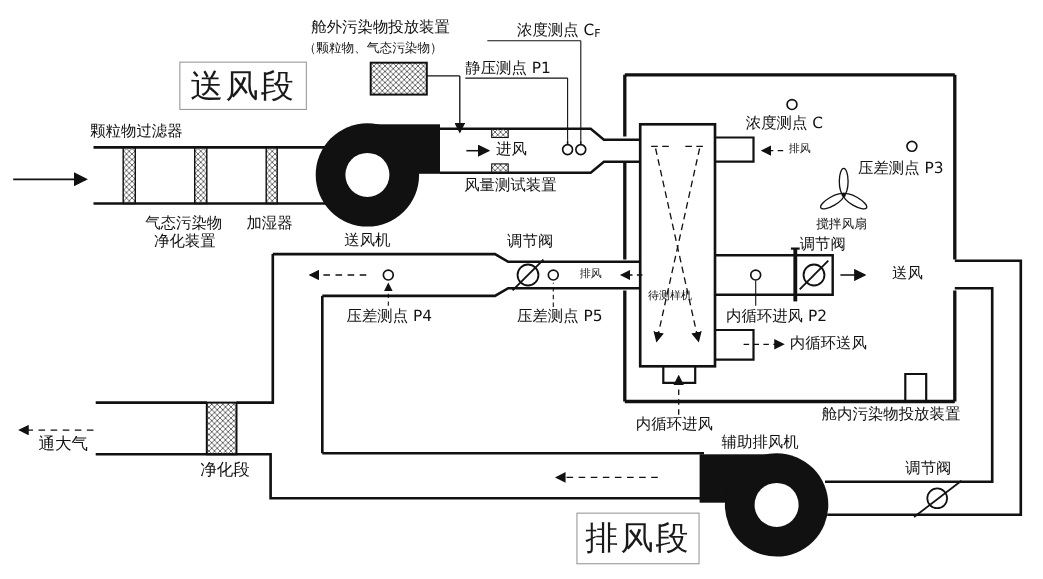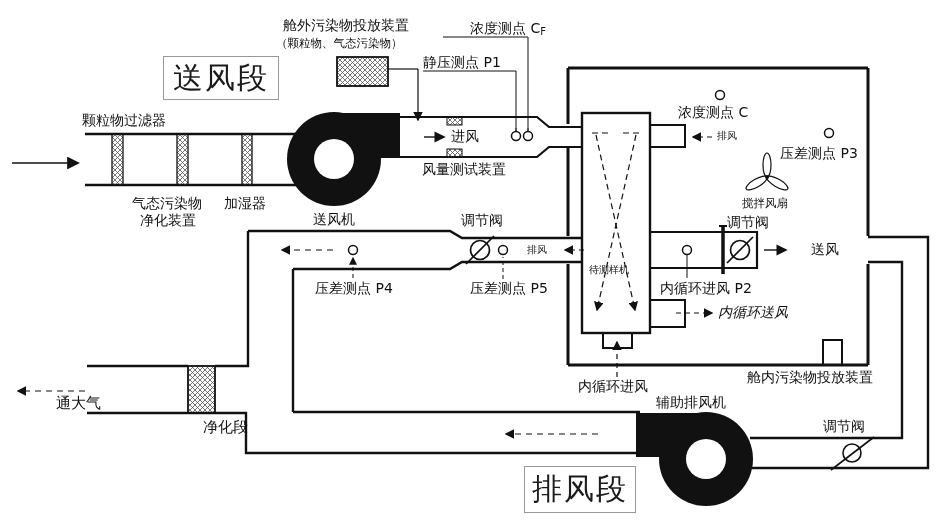--- a/index.html
+++ b/index.html
@@ -4,21 +4,21 @@
 <style>
   html,body{margin:0;padding:0;background:#fff;}
   #stage{
     position:relative;width:948px;height:526px;background:#ffffff;
     font-family:"DejaVu Sans",sans-serif;color:#111;overflow:hidden;
   }
   #linework{position:absolute;left:0;top:0;}
   .lbl{position:absolute;white-space:nowrap;font-size:14px;line-height:1.1;color:#111;}
   .lbl.small{font-size:11.5px;}
   .lbl.mid{font-size:10px;}
-  .lbl.big{font-size:15px;margin-left:21px;}
+  .lbl.big{font-size:15px;}
   .title-box{
     position:absolute;border:1px solid #999;display:flex;align-items:center;justify-content:center;
     font-size:30px;letter-spacing:2px;color:#1a1a1a;background:#fff;
   }
   .subF{font-size:10px;vertical-align:-2px;}
 </style>
 </head>
 <body>
 
 <div id="stage">
@@ -228,21 +228,21 @@
   <div class="lbl" style="left:451px;top:129px;">进风</div>
   <div class="lbl" style="left:422px;top:162px;">风量测试装置</div>
 
   <div class="lbl" style="left:678px;top:105px;">浓度测点 C</div>
   <div class="lbl mid" style="left:717px;top:130px;">排风</div>
   <div class="lbl" style="left:780px;top:146px;">压差测点 P3</div>
   <div class="lbl small" style="left:742px;top:197px;">搅拌风扇</div>
   <div class="lbl" style="left:727px;top:215px;">调节阀</div>
   <div class="lbl" style="left:811px;top:242px;">送风</div>
   <div class="lbl" style="left:660px;top:281px;">内循环进风 P2</div>
-  <div class="lbl" style="left:718px;top:305px;font-style:italic;">内循环送风</div>
+  <div class="lbl" style="left:718px;top:305px;">内循环送风</div>
   <div class="lbl mid" style="left:589px;top:264px;">待测样机</div>
 
   <div class="lbl" style="left:578px;top:379px;text-align:right;">内循环进风</div>
   <div class="lbl" style="left:656px;top:395px;">辅助排风机</div>
   <div class="lbl" style="left:747px;top:370px;">舱内污染物投放装置</div>
   <div class="lbl" style="left:823px;top:419px;">调节阀</div>
 
   <div class="lbl" style="left:461px;top:213px;">调节阀</div>
   <div class="lbl" style="left:470px;top:281px;">压差测点 P5</div>
   <div class="lbl" style="left:315px;top:281px;">压差测点 P4</div>

